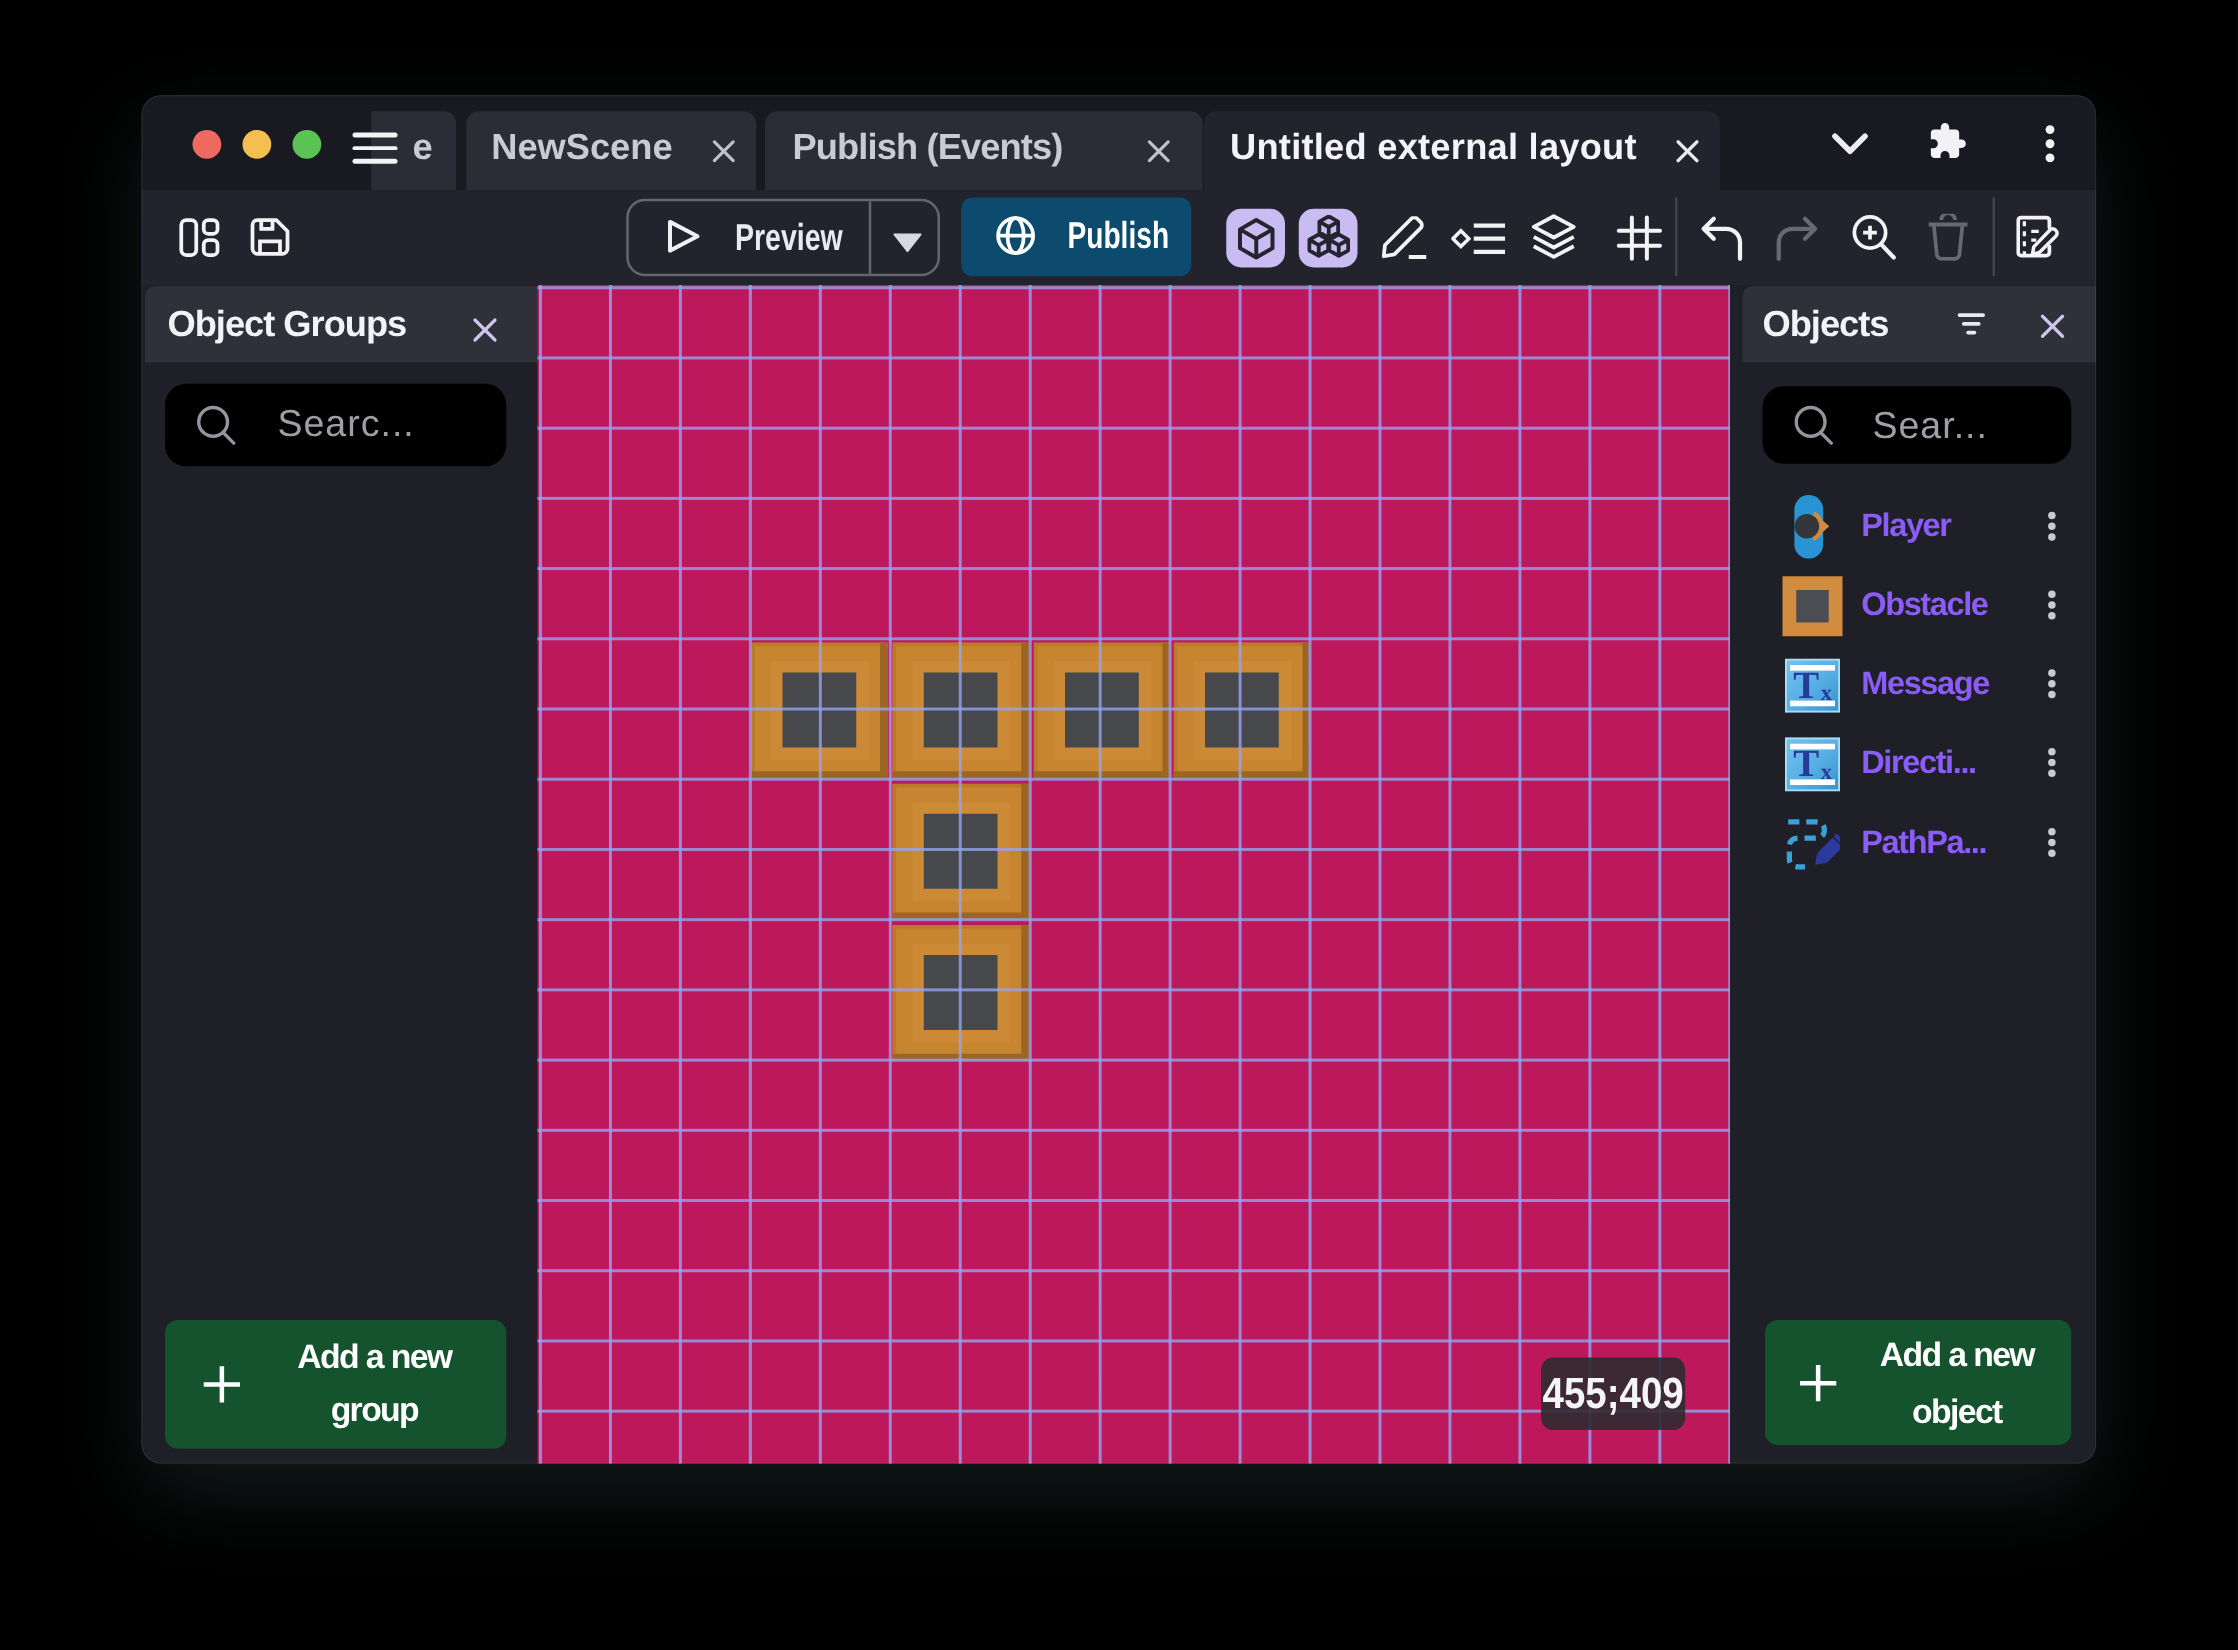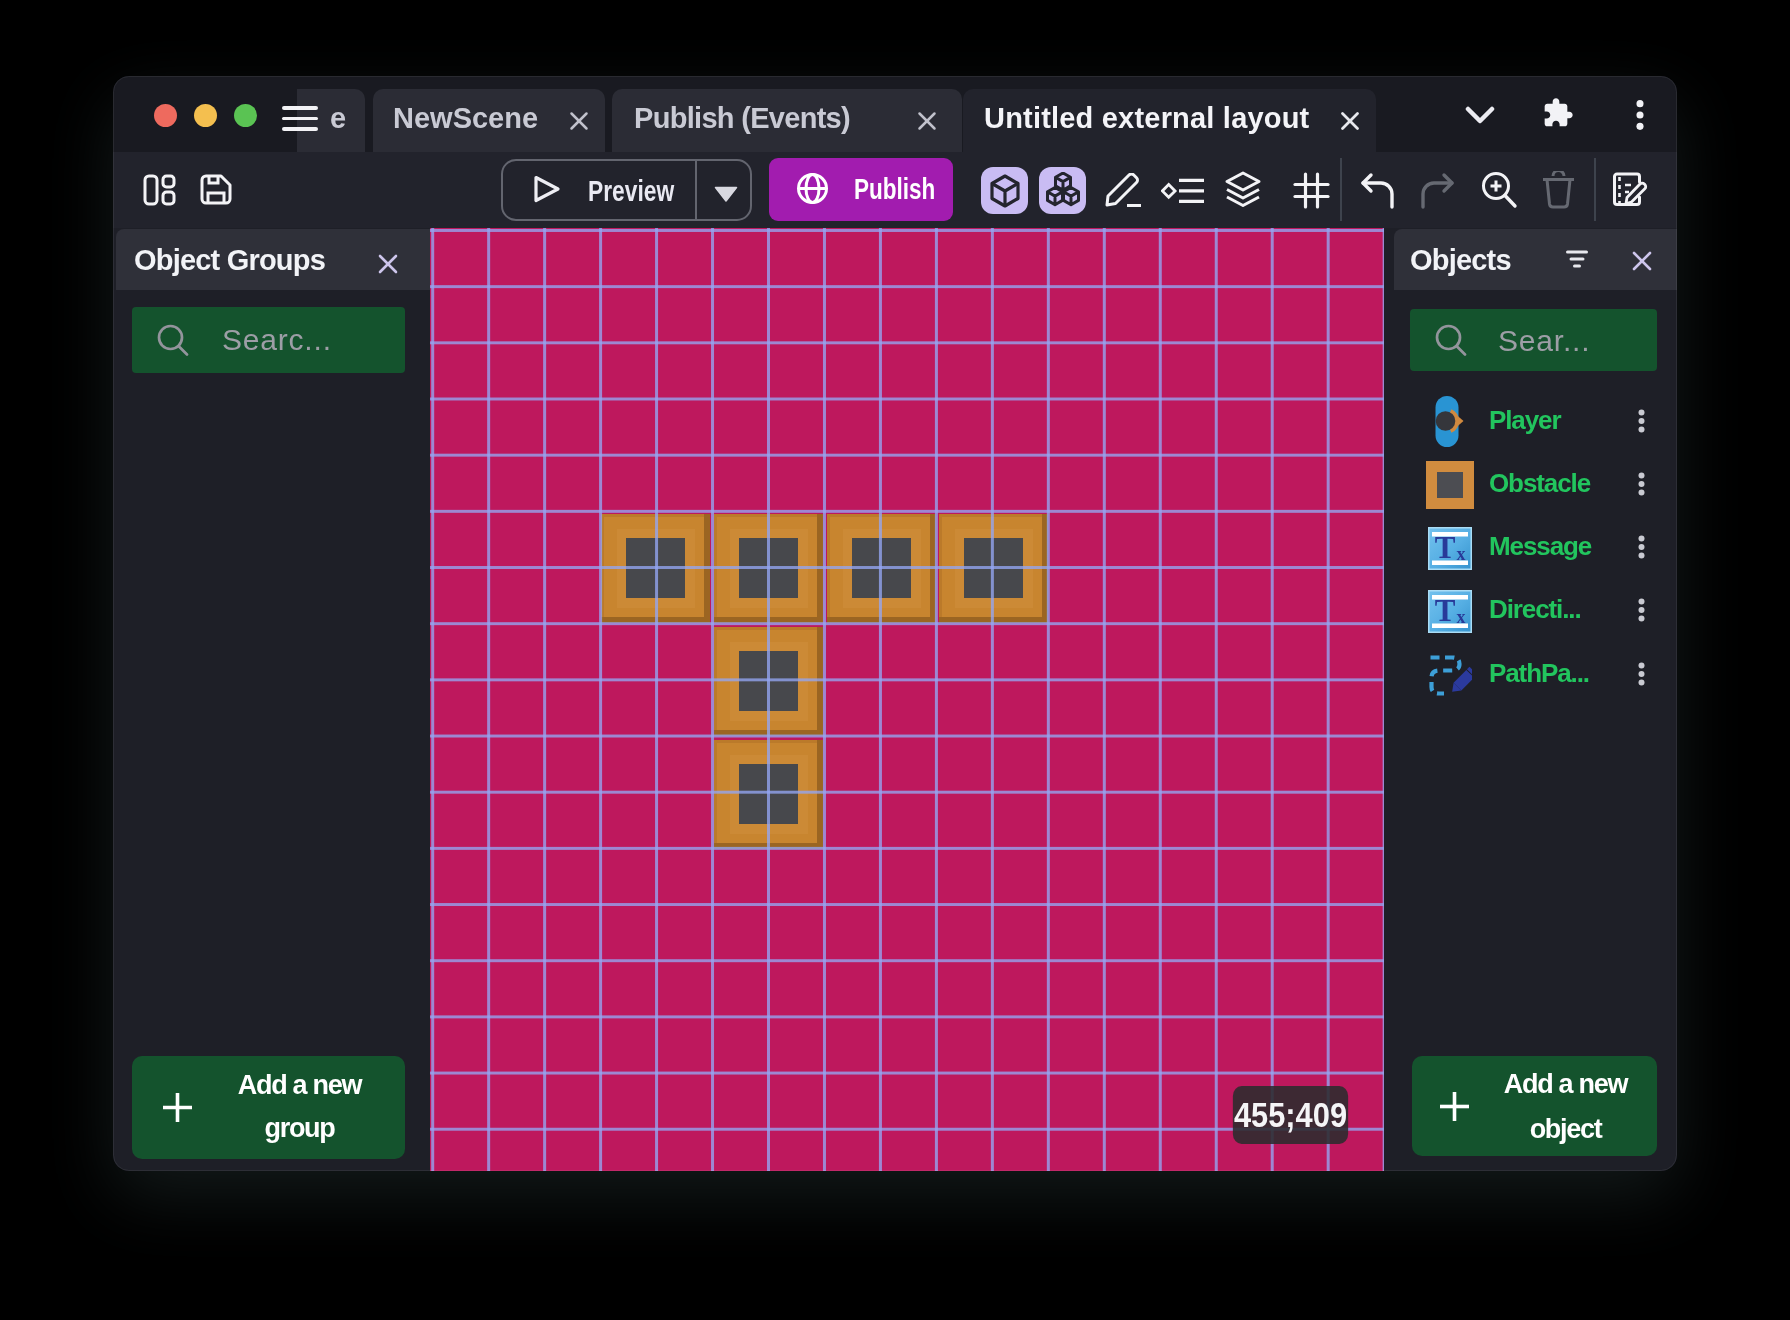--- a/index.html
+++ b/index.html
@@ -24,28 +24,28 @@
   .tabx svg { display:block; }
 
   
   #toolbar { position:absolute; left:0; top:76px; width:100%; height:76px; background:#22232c; }
   .sep { position:absolute; top:6px; width:2px; height:63px; background:#3e434d; }
   .toggle { position:absolute; top:14.5px; width:47px; height:47px; border-radius:12px; background:#c9bcf3; }
   #previewBtn { position:absolute; left:388px; top:7px; width:251px; height:62px;
     border:2px solid #63656f; border-radius:15px; }
   #previewBtn .div { position:absolute; left:192px; top:0px; width:1.5px; height:58px; background:#63656f; }
   #previewBtn .txt { position:absolute; left:85px; top:13px; font-size:30px; font-weight:bold; color:#e9e9f2; transform:scaleX(0.76); transform-origin:0 0; }
-  #publishBtn { position:absolute; left:656px; top:6px; width:184px; height:63px; background:#a21caf; border-radius:9px; }
+  #publishBtn { position:absolute; left:656px; top:6px; width:184px; height:63px; background:#0c4a6e; border-radius:9px; }
   #publishBtn .txt { position:absolute; left:85px; top:14px; font-size:30px; font-weight:bold; color:#fff; transform:scaleX(0.75); transform-origin:0 0; }
 
   
   #content { position:absolute; left:0; top:152px; width:100%; height:943px; background:#1e1f27;padding-left:16px; }
   .panelhead { position:absolute; top:1px; height:61px; background:#2f3039; border-radius:8px 0 0 0; }
   .ptitle { position:absolute; top:15px; font-size:29px; font-weight:bold; color:#f2f3f7; letter-spacing:-0.8px; }
-  .search { position:absolute; top:79px; height:66px; background:#14532d; border-radius:4px; }
+  .search { position:absolute; top:79px; height:66px; background:#000000; border-radius:17px; }
   .search .ph { position:absolute; top:16px; font-size:30px; color:#9d9ea6; letter-spacing:0.8px; }
   .pbtn { position:absolute; background:#14532d; border-radius:10px; color:#fff; }
   .pbtn .l1, .pbtn .l2 { position:absolute; left:31px; width:100%; text-align:center; font-size:27px; font-weight:bold; letter-spacing:-1.3px; }
 
   
   #canvas { position:absolute; left:317px; top:0; width:954px; height:943px; background:#be185d; }
   .block { position:absolute; width:109px; height:109px; background:#c8852f;
     box-shadow: inset -6px -6px 0 #9b6522, inset 3px 3px 0 #bb7a2a; }
   .block .mid { position:absolute; left:16px; top:15px; width:78px; height:79px; background:#cc8a36; }
   .block .core { position:absolute; left:25px; top:24px; width:59px; height:60px; background:#47484c; }
@@ -54,21 +54,21 @@
       linear-gradient(to right, rgba(148,166,243,0.78) 2.6px, transparent 2.6px),
       linear-gradient(to bottom, rgba(148,166,243,0.78) 2.6px, transparent 2.6px);
     background-size:55.97px 56.18px;
     background-position:1.2px 1px; }
   #chip { position:absolute; left:795px; top:858px; width:131px; height:58px;
     background:rgba(43,43,46,0.88); border-radius:10px; text-align:center;
     font-size:35px; font-weight:bold; color:#f5f5f7; line-height:57px; transform:scaleX(0.88); transform-origin:50% 0; }
 
   
   .row { position:absolute; left:1272px; width:292px; height:63px; }
-  .row .name { position:absolute; left:104px; top:15px; font-size:26px; font-weight:bold; color:#22c55e; letter-spacing:-1.1px; }
+  .row .name { position:absolute; left:104px; top:15px; font-size:26px; font-weight:bold; color:#8b5cf6; letter-spacing:-1.1px; }
   .dots3 { position:absolute; left:253px; top:19px; }
 </style>
 </head>
 <body>
 <div id="win">
   <div id="titlebar">
     <div class="tl" style="left:41px; background:#ee6a5e;"></div>
     <div class="tl" style="left:81px; background:#f4bf4f;"></div>
     <div class="tl" style="left:121px; background:#5ac353;"></div>
     <div class="burger abs" style="left:169px; top:30px; width:36px; height:26px;">

